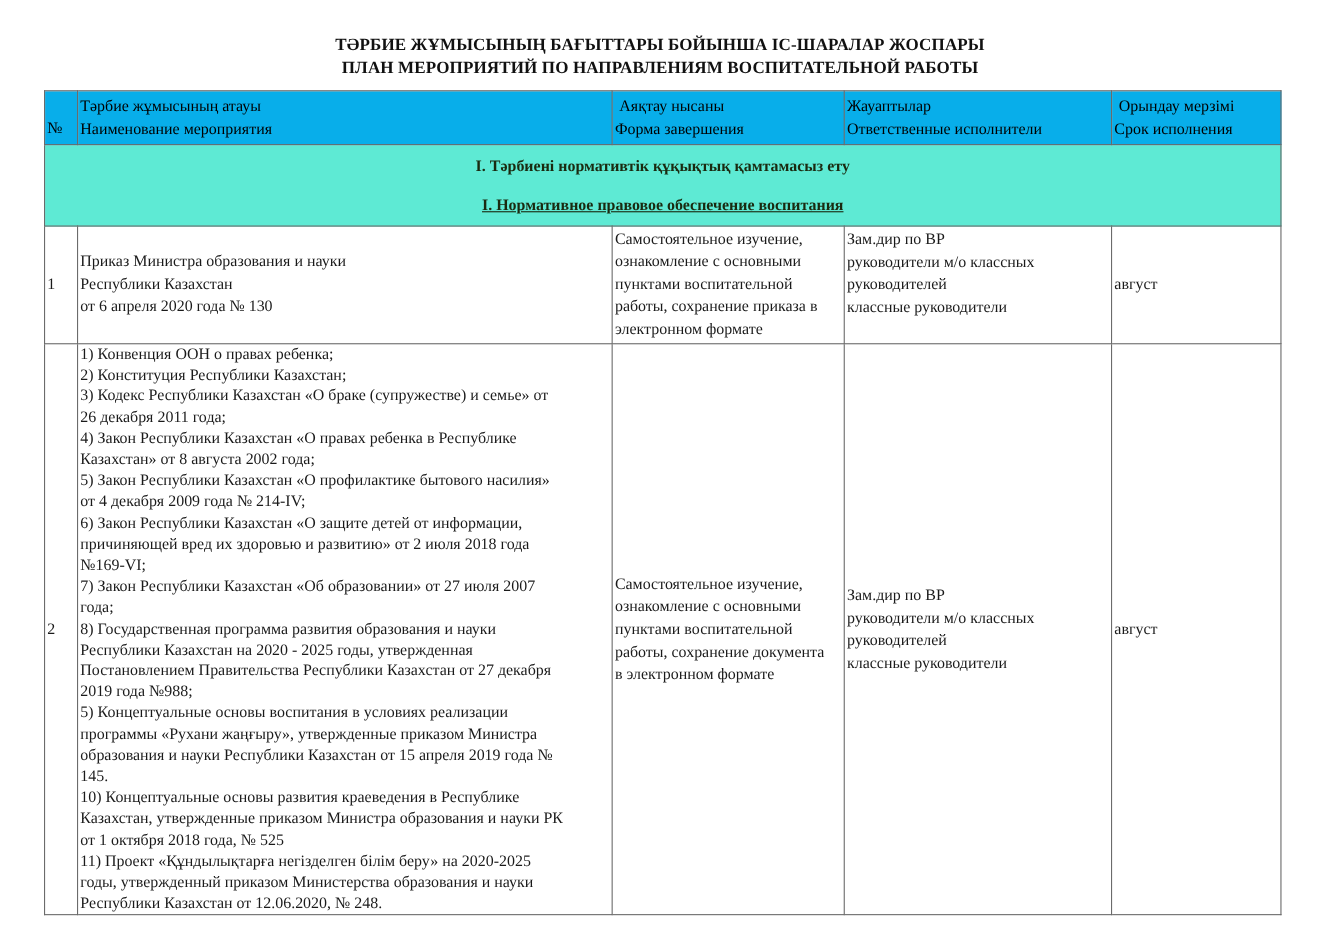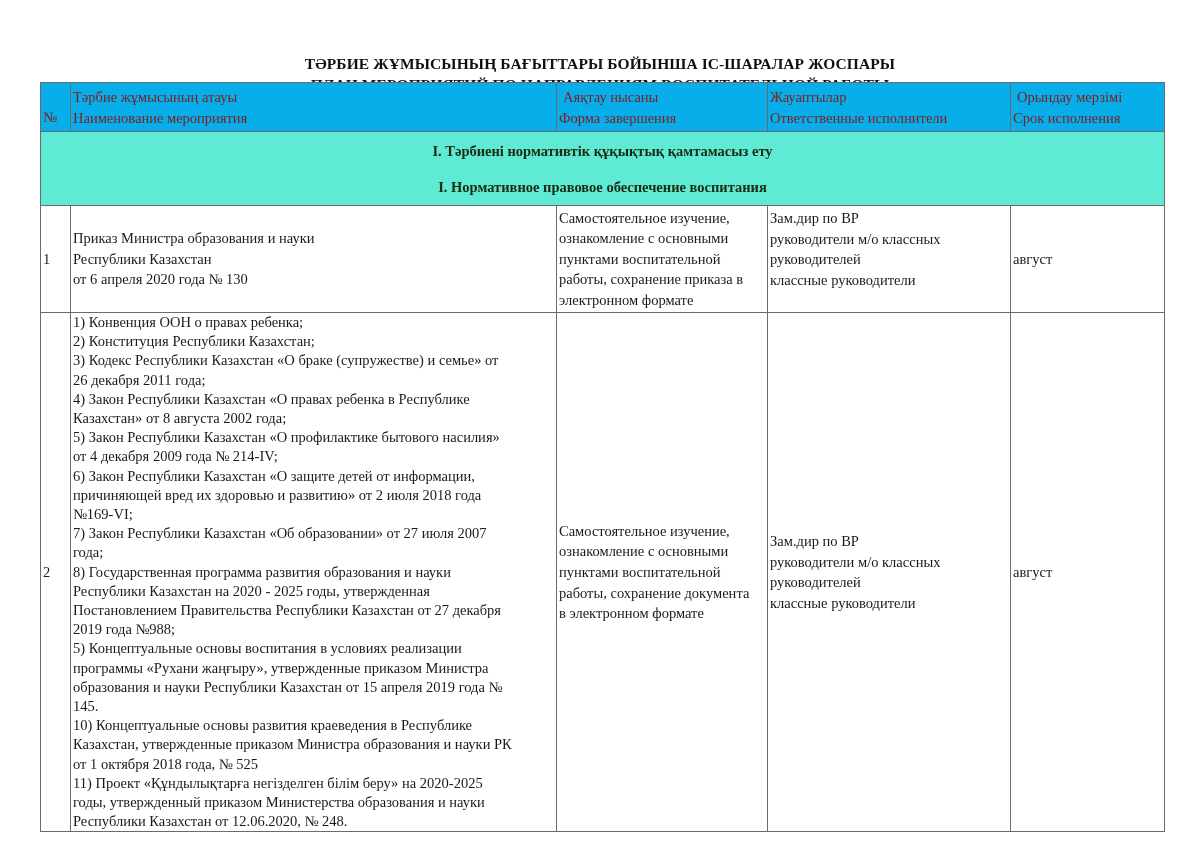--- a/index.html
+++ b/index.html
@@ -1,49 +1,49 @@
 <!DOCTYPE html>
 <html><head>
 <meta charset="utf-8">
 <style>
   html, body { margin: 0; padding: 0; background: #ffffff; }
   body {
     width: 1200px; height: 849px; position: relative; overflow: hidden;
     font-family: "Liberation Serif", "DejaVu Serif", serif; color: #1a1a1a;
   }
-  .titles { position: absolute; left: 0; top: 53px; width: 1200px; text-align: center; }
+  .titles { position: absolute; left: 0; top: 30px; width: 1200px; text-align: center; }
   .title-line {
     font-weight: bold; font-size: 15.5px; line-height: 21px; color: #111;
     letter-spacing: 0.1px;
   }
   table.plan {
     position: absolute; left: 40px; top: 82px; width: 1124px;
     border-collapse: collapse; table-layout: fixed;
     font-size: 14.5px; line-height: 20.6px;
   }
   table.plan td, table.plan th {
     border: 1px solid #6b6b6b; padding: 0 2px; vertical-align: middle; text-align: left;
     font-weight: normal;
   }
   col.c-num { width: 30px; }
   col.c-name { width: 486px; }
   col.c-form { width: 211px; }
   col.c-resp { width: 243px; }
   col.c-date { width: 154px; }
-  tr.head th { background: #08aeea; color: #7f1d1d; height: 44px; padding-top: 1px; }
+  tr.head th { background: #08aeea; color: #000000; height: 44px; padding-top: 1px; }
   tr.head th .hl { display: block; line-height: 21px; }
   tr.head th.num { vertical-align: bottom; padding-bottom: 3px; }
   tr.head th.form .hl:first-child { padding-left: 4px; }
   tr.head th.date .hl:first-child { padding-left: 4px; }
   tr.section td {
     background: #92d050; text-align: center; font-weight: bold; color: #1a2a10;
     height: 73px; border-color: #6b6b6b;
   }
   tr.section td .sl { display: block; line-height: 22px; }
-  tr.section td .sl + .sl { margin-top: 14px; }
+  tr.section td .sl + .sl { margin-top: 14px; text-decoration: underline; }
   tr.row1 td { height: 104px; }
   tr.row2 td { height: 488px; }
   .block-line { display: block; }
   td.num-cell { padding-left: 2px; }
   td.name-cell.r2 { vertical-align: top; padding-top: 0; line-height: 19.2px; }
   td.form-cell { line-height: 20.6px; }
   td.resp-cell { line-height: 20.6px; }
   td.resp-cell.r1 { vertical-align: top; padding-top: 2px; }
   td.date-cell { padding-left: 5px; }
   td.name-cell.r1 { padding-top: 0; }

